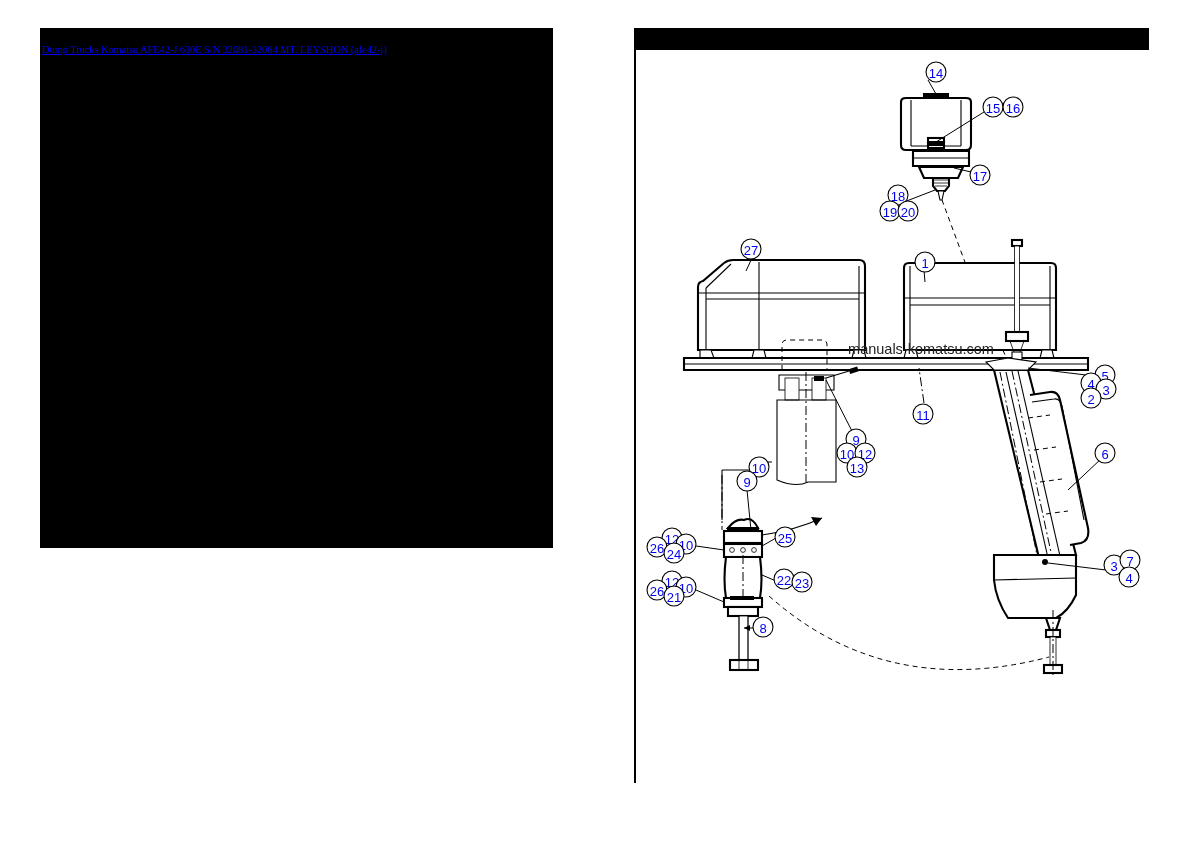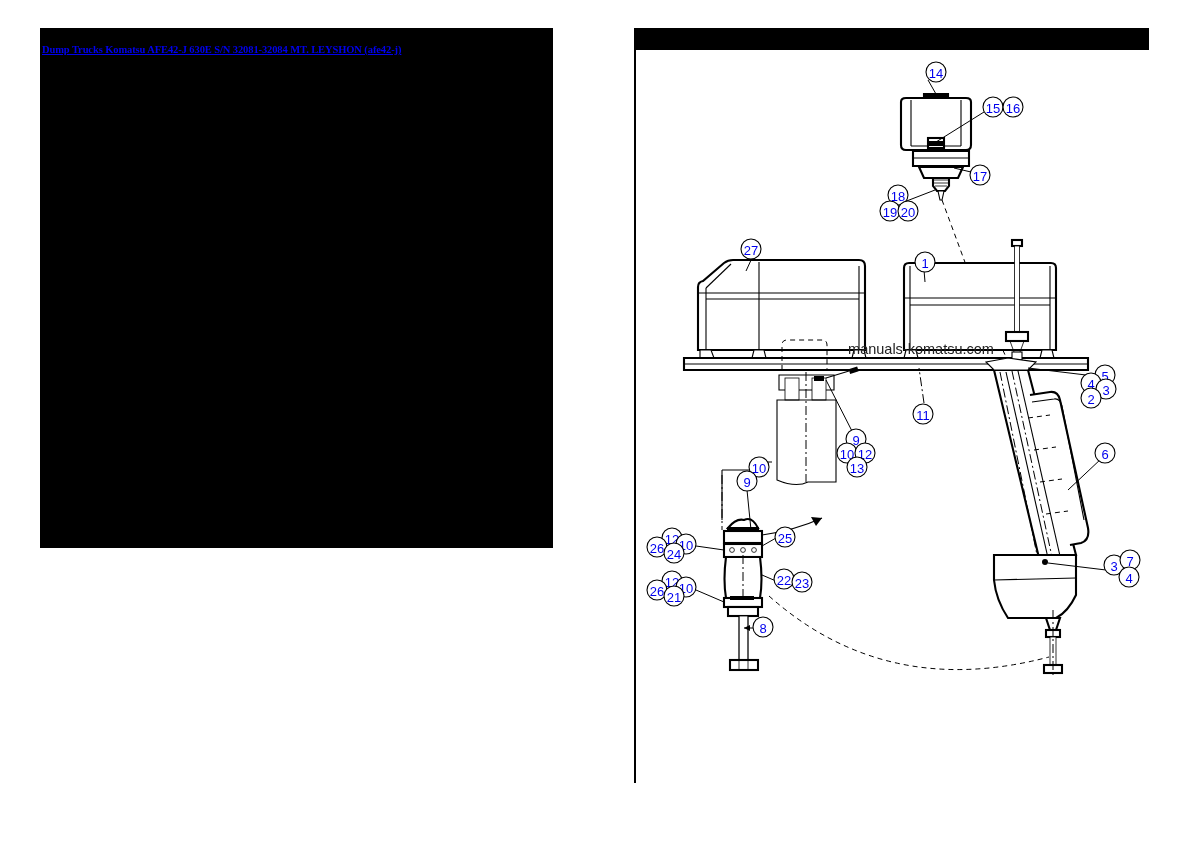--- a/index.html
+++ b/index.html
@@ -24,21 +24,21 @@
     background: #000000;
   }
   #doc-title-link {
     position: absolute;
     left: 2px;
     top: 16px;
     white-space: nowrap;
     color: #0000ee;
     font-family: "Liberation Serif", serif;
     font-size: 10.5px;
-    font-weight: bold;
+    font-weight: normal;
     letter-spacing: -0.1px;
     text-decoration: underline;
     cursor: pointer;
   }
   
   #right-panel {
     position: absolute;
     left: 634px;
     top: 28px;
     width: 513px;

